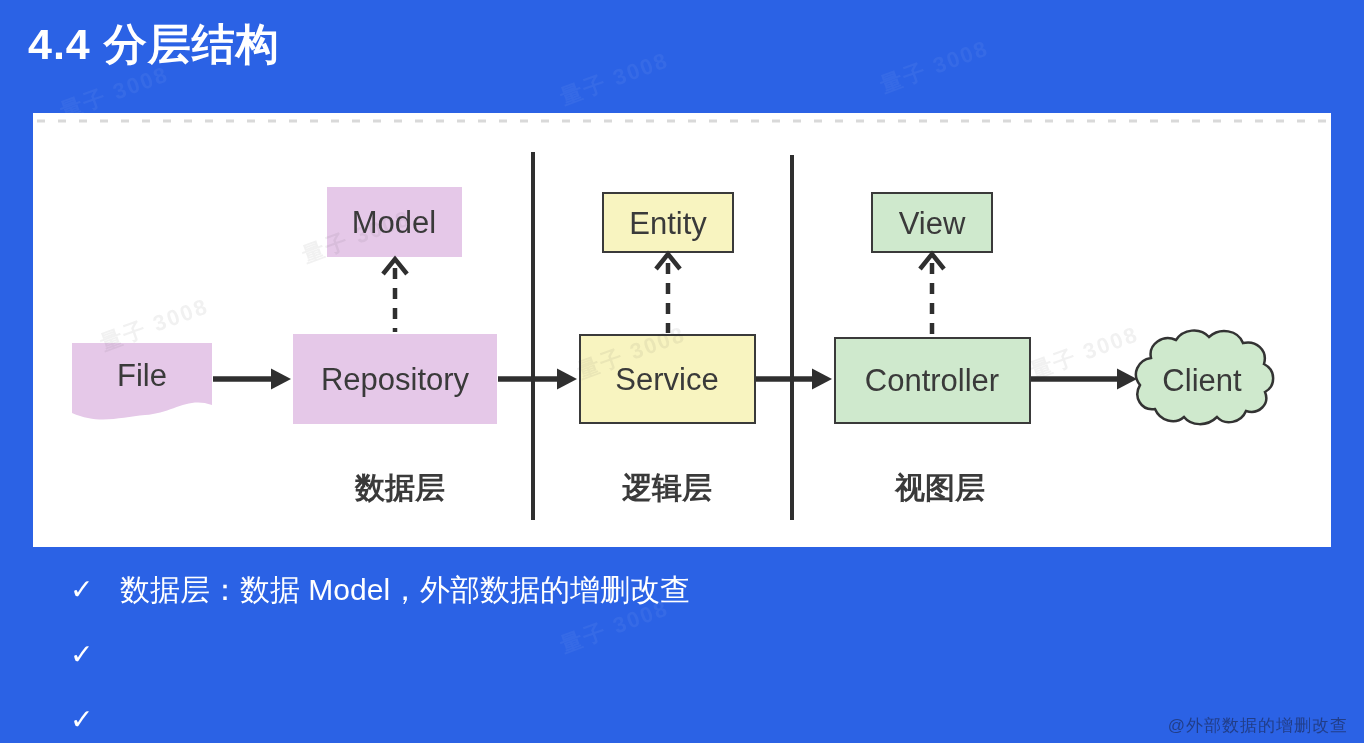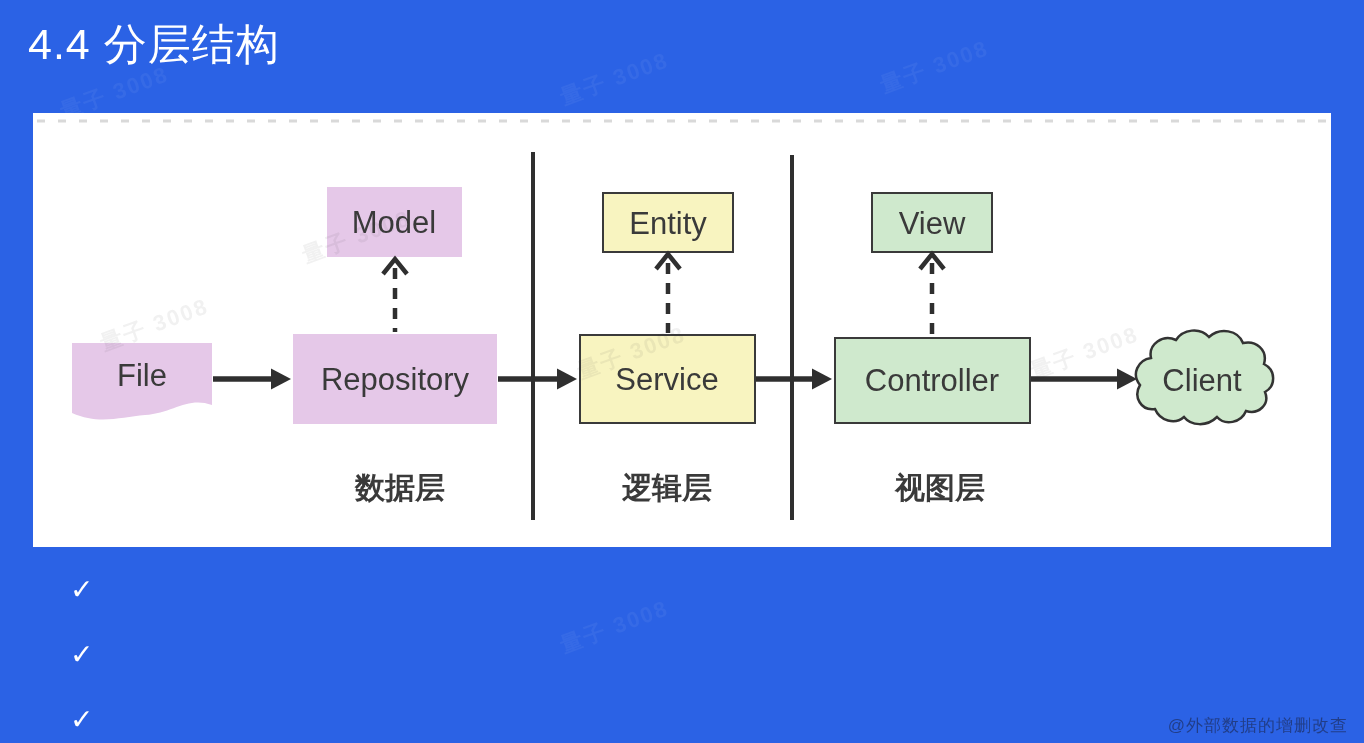--- a/index.html
+++ b/index.html
@@ -3,21 +3,21 @@
 <meta charset="utf-8">
 <style>
   html,body{margin:0;padding:0;}
   body{
     width:1364px;height:743px;position:relative;overflow:hidden;
     background:#2b62e5;
     font-family:"Liberation Sans","DejaVu Sans",sans-serif;
   }
   .slide-title{
     position:absolute;left:28px;top:16px;
-    color:#ffffff;font-size:43px;font-weight:normal;letter-spacing:1px;
+    color:#ffffff;font-size:43px;font-weight:bold;letter-spacing:1px;
     white-space:nowrap;
   }
   .panel{
     position:absolute;left:33px;top:113px;width:1298px;height:434px;
     background:#ffffff;
   }
   .panel svg{display:block;width:100%;height:100%;}
 
   .bullets{position:absolute;left:70px;top:570px;width:1100px;}
   .bullet{
@@ -107,20 +107,21 @@
 
     <text x="367" y="385" text-anchor="middle" class="layer-label">数据层</text>
     <text x="634" y="385" text-anchor="middle" class="layer-label">逻辑层</text>
     <text x="907" y="385" text-anchor="middle" class="layer-label">视图层</text>
   </svg>
 </div>
 
 <div class="bullets">
   <div class="bullet">
     <span class="mark">✓</span>
+    <span>数据层：数据 Model，外部数据的增删改查</span>
   </div>
   <div class="bullet">
     <span class="mark">✓</span>
   </div>
   <div class="bullet">
     <span class="mark">✓</span>
   </div>
 </div>
 
 <div class="wm on-blue" style="left:58px;top:78px;">量子 3008</div>

